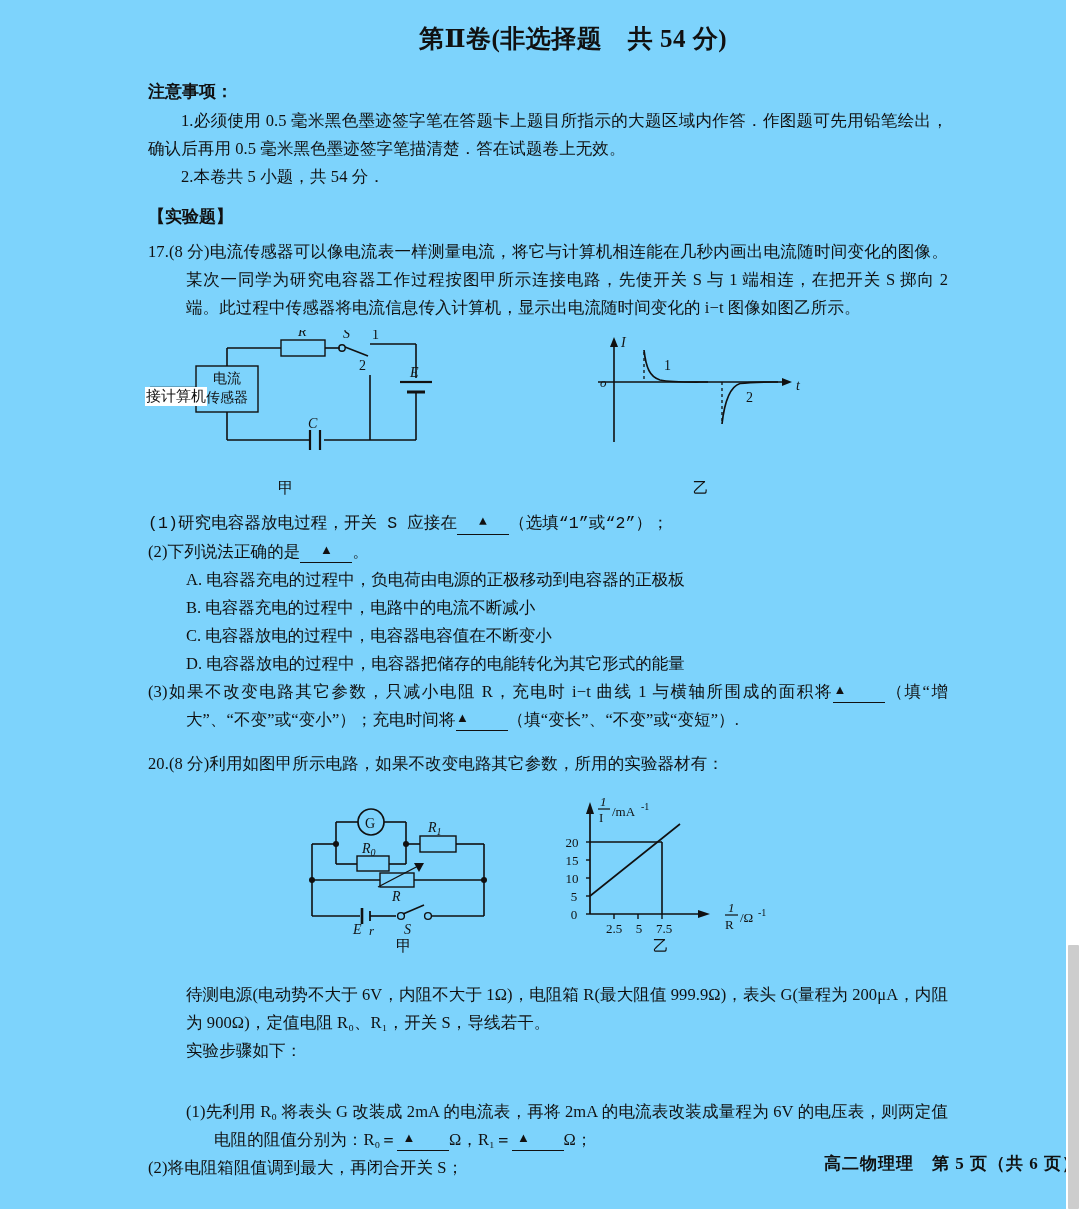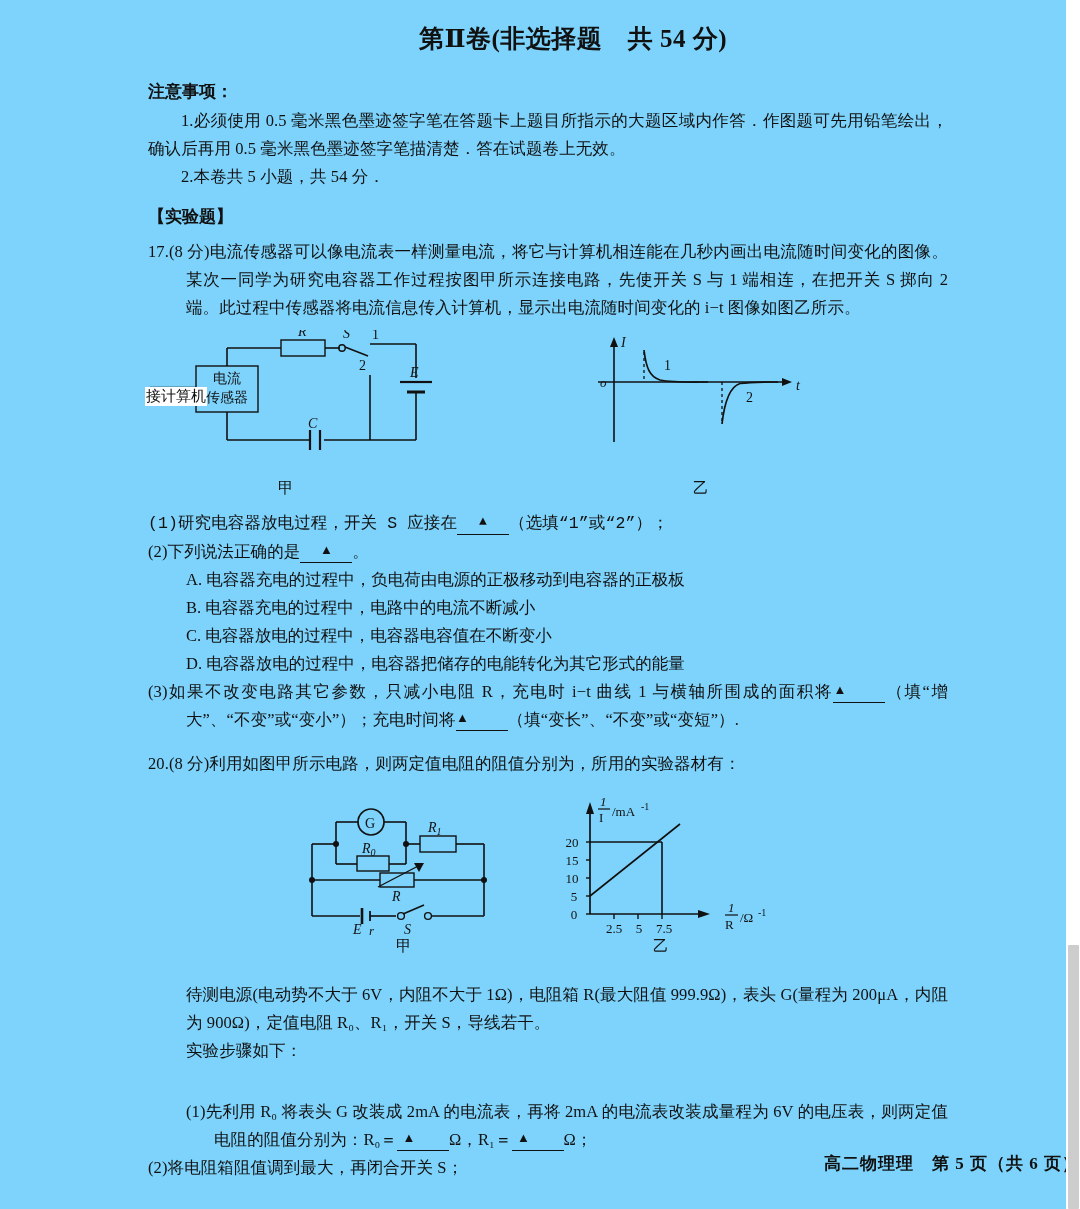--- a/index.html
+++ b/index.html
@@ -241,21 +241,21 @@
 
       <p class="opt">A. 电容器充电的过程中，负电荷由电源的正极移动到电容器的正极板</p>
       <p class="opt">B. 电容器充电的过程中，电路中的电流不断减小</p>
       <p class="opt">C. 电容器放电的过程中，电容器电容值在不断变小</p>
       <p class="opt">D. 电容器放电的过程中，电容器把储存的电能转化为其它形式的能量</p>
 
       <p class="body hang"><span>(3)</span><span>如果不改变电路其它参数，只减小电阻 R，充电时 i−t 曲线 1 与横轴所围成的面积将</span><span class="blank"><span class="tri">▲</span></span><span>（填“增大”、“不变”或“变小”）；充电时间将</span><span class="blank"><span class="tri">▲</span></span><span>（填“变长”、“不变”或“变短”）.</span></p>
     </div>
 
     <div class="q-block" style="margin-top:16px;">
-      <p class="body hang"><span>20.</span><span>(8 分)</span><span>利用如图甲所示电路，则两定值电阻的阻值分别为，所用的实验器材有：</span></p>
+      <p class="body hang"><span>20.</span><span>(8 分)</span><span>利用如图甲所示电路，如果不改变电路其它参数，所用的实验器材有：</span></p>
 
       <div class="figrow" style="height:158px;">
 
         <svg style="position:absolute; left:150px; top:2px;" width="250" height="150" viewBox="0 0 250 150">
           <g stroke="#111" stroke-width="1.6" fill="none">
 
             <line x1="38" y1="34" x2="60" y2="34"></line>
             <circle cx="73" cy="34" r="13" stroke-width="1.7"></circle>
             <line x1="86" y1="34" x2="108" y2="34"></line>
             <line x1="38" y1="34" x2="38" y2="56"></line>

